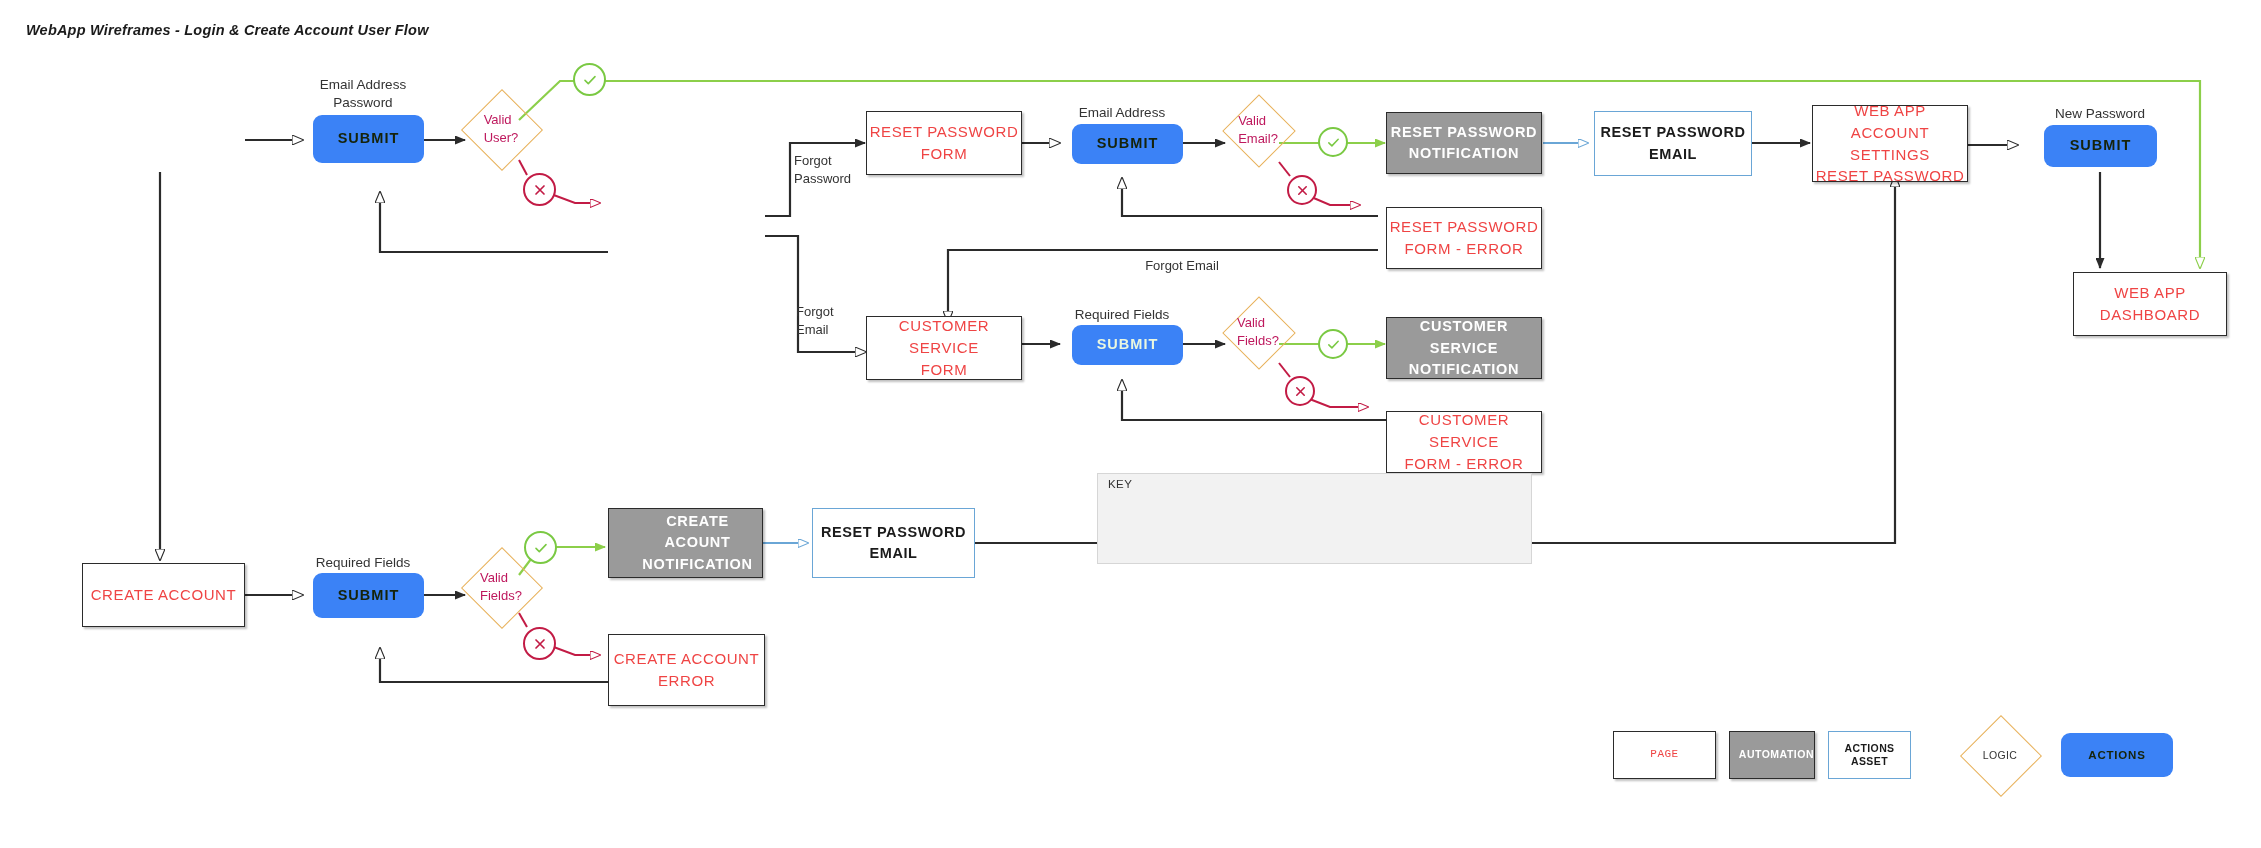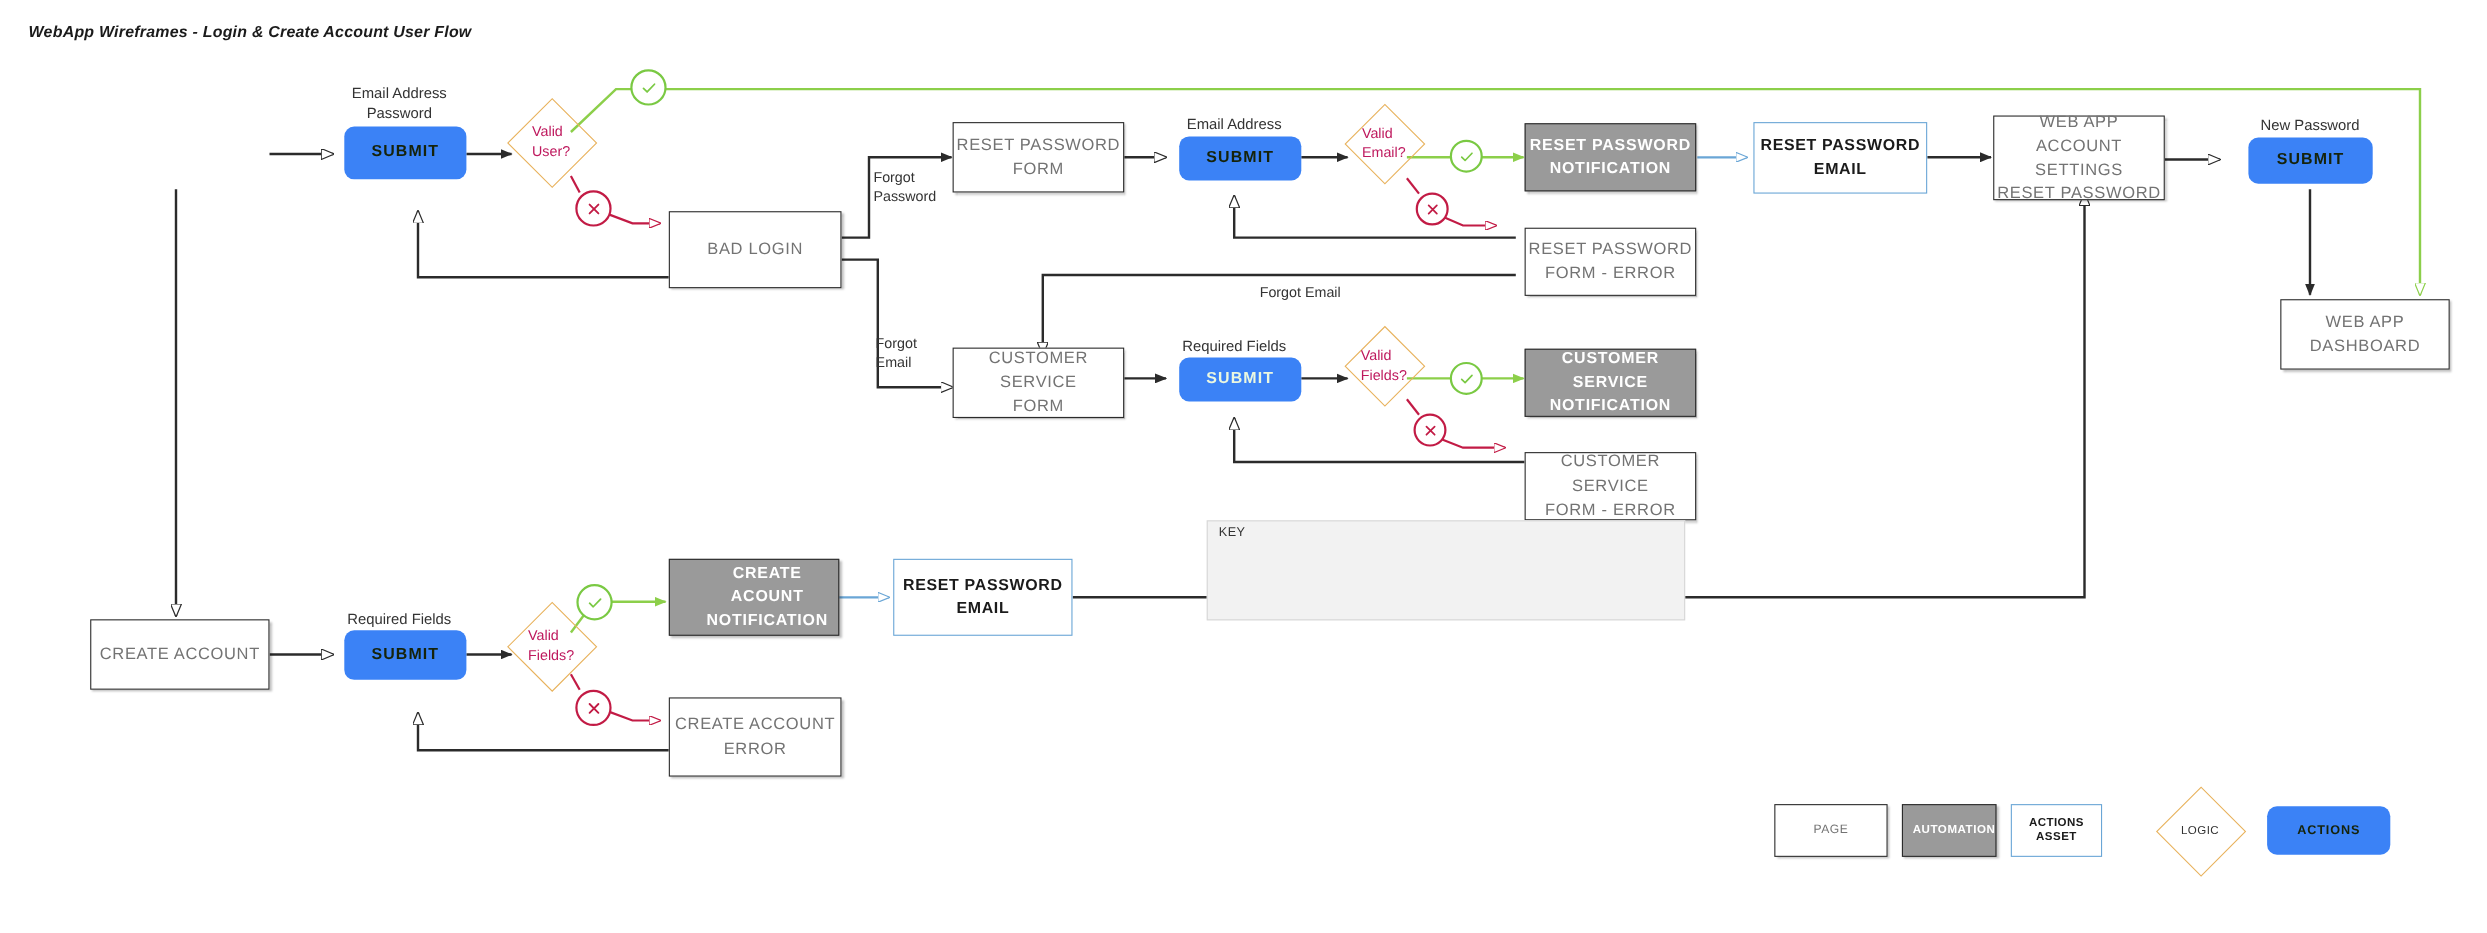--- a/index.html
+++ b/index.html
@@ -11,21 +11,21 @@
   #canvas{position:absolute;left:0;top:0;width:2261px;height:848px;}
   svg.wires{position:absolute;left:0;top:0;width:2261px;height:848px;pointer-events:none;}
 
   .node{position:absolute;box-sizing:border-box;display:flex;flex-direction:column;
         align-items:center;justify-content:center;text-align:center;line-height:1.45;}
 
   
   .page{
     background:#ffffff;border:1.6px solid #2b2b2b;
     box-shadow:2px 2px 2px rgba(0,0,0,.25);
-    font-size:15px;letter-spacing:.6px;color:#737373;font-weight:400;
+    font-size:15px;letter-spacing:.6px;color:#ef4444;font-weight:400;
   }
   
   .automation{
     background:#9a9a9a;border:1.6px solid #2b2b2b;
     box-shadow:2px 2px 2px rgba(0,0,0,.25);
     color:#ffffff;font-weight:bold;font-size:14.5px;letter-spacing:.7px;
   }
   
   .external{
     background:#ffffff;border:1.6px solid #6aa6d6;
@@ -56,21 +56,21 @@
 
   #title{position:absolute;left:26px;top:22px;font-size:14.5px;font-weight:bold;
          font-style:italic;color:#1b1b1b;letter-spacing:.2px;}
 
   
   #keypanel{position:absolute;left:1097px;top:473px;width:435px;height:91px;
             background:#f2f2f2;border:1px solid #d6d6d6;box-sizing:border-box;}
   #keytitle{position:absolute;left:1108px;top:478px;font-size:11.5px;color:#333;letter-spacing:.4px;}
   .keyitem{position:absolute;box-sizing:border-box;display:flex;align-items:center;justify-content:center;
            text-align:center;line-height:1.25;}
-  .keyitem.page{font-size:11px;letter-spacing:.5px;}
+  .keyitem.page{font-size:11px;letter-spacing:.5px;font-family:Liberation Mono, monospace;}
   .keyitem.automation{font-size:10.5px;letter-spacing:.5px;justify-content:flex-end;}
   .keyitem.external{font-size:10.5px;letter-spacing:.4px;}
   .keyitem.action{font-size:11.5px;letter-spacing:.8px;}
   .keylogic{position:absolute;width:56px;height:56px;}
   .keylogic .dia{position:absolute;left:0;top:0;width:100%;height:100%;
       border:1.4px solid #e8b25c;transform:rotate(45deg);}
   .keylogic .txt{position:absolute;left:0;top:0;width:100%;height:100%;
       display:flex;align-items:center;justify-content:center;font-size:10.5px;color:#333;letter-spacing:.4px;}
 </style>
 </head>
@@ -191,23 +191,20 @@
     <svg width="16" height="16" viewBox="0 0 16 16">
         <path d="M3 8.4 L6.3 11.6 L13 4.6" stroke="#7ac943" stroke-width="1.6" fill="none" stroke-linecap="round" stroke-linejoin="round"></path>
       </svg>
   </div>
   <div class="badge no" style="left:523px;top:173px;width:33px;height:33px;">
     <svg width="14" height="14" viewBox="0 0 14 14">
         <path d="M3 3 L11 11 M11 3 L3 11" stroke="#c21b45" stroke-width="1.7" stroke-linecap="round"></path>
       </svg>
   </div>
 
-  <div class="node page" style="left:608px;top:192px;width:157px;height:70px;">
-    <span style="white-space:pre-line">BAD LOGIN</span>
-  </div>
 
   <div class="wirelabel" style="left:794px;top:152px;width:72px;"><span style="white-space:pre-line">Forgot
 Password</span></div>
 
   <div class="wirelabel" style="left:796px;top:303px;width:62px;"><span style="white-space:pre-line">Forgot
 Email</span></div>
 
   <div class="node page" style="left:866px;top:111px;width:156px;height:64px;">
     <span style="white-space:pre-line">RESET PASSWORD
 FORM</span>

